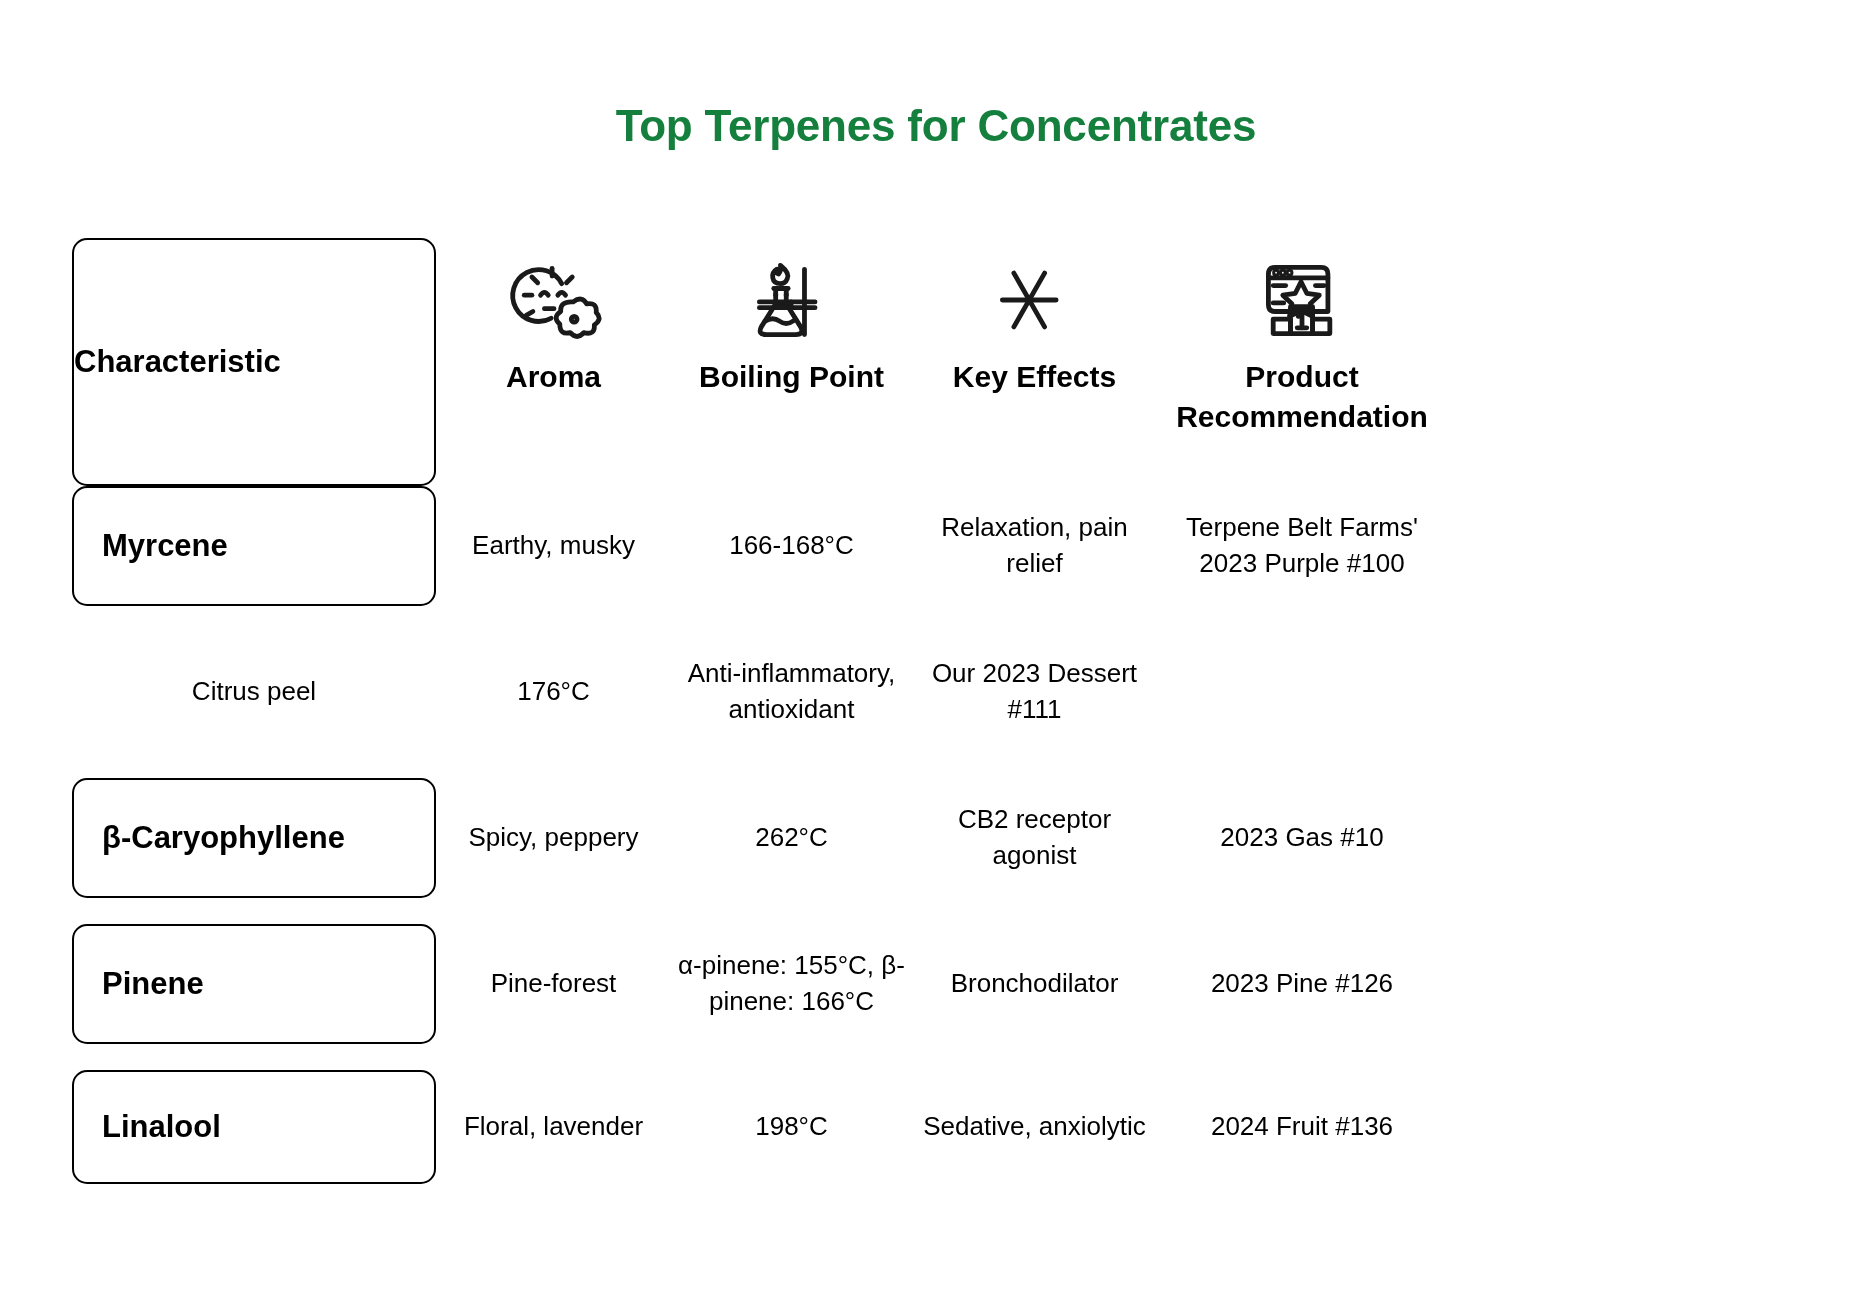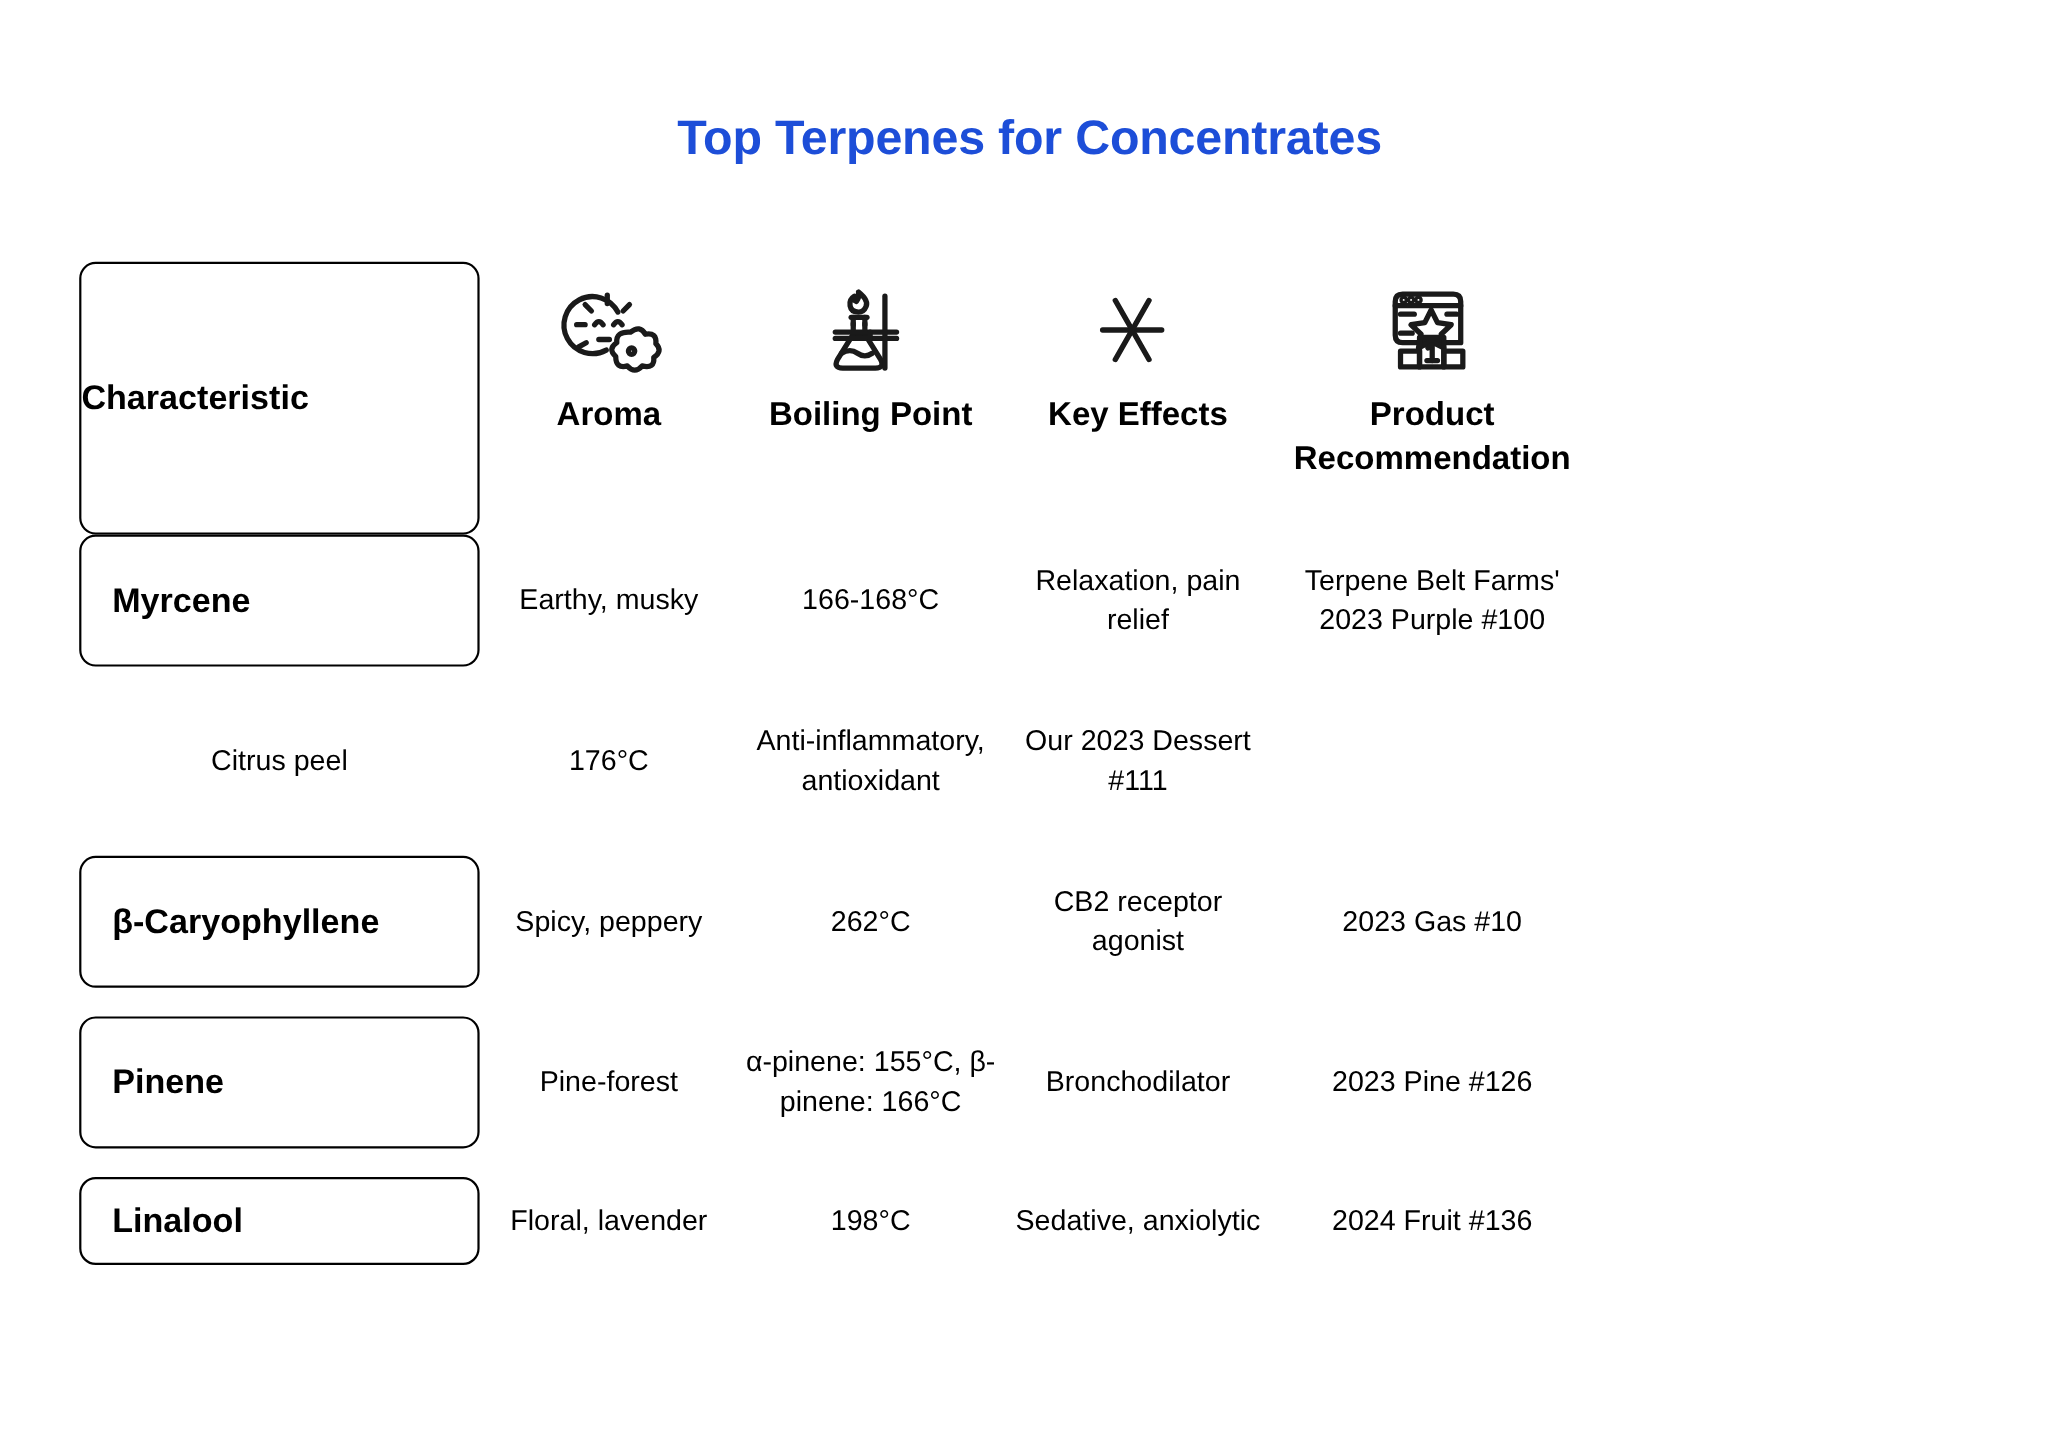--- a/index.html
+++ b/index.html
@@ -20,21 +20,21 @@
   
   .page-title {
     position: absolute;
     top: 101px;
     left: 0;
     width: 1872px;
     text-align: center;
     font-size: 44px;
     font-weight: bold;
     letter-spacing: -0.2px;
-    color: #1d4ed8;
+    color: #15803d;
   }
 
   
   .table {
     position: absolute;
     top: 238px;
     left: 72px;
     width: 1728px;
     display: grid;
     grid-template-columns: 364px 235px 241px 245px 290px;
@@ -124,21 +124,21 @@
   .cell .txt { display: block; max-width: 100%; }
   .cell.col-effects .txt { max-width: 230px; }
   .cell.col-product .txt { max-width: 286px; }
   .cell.col-boil .txt    { max-width: 232px; }
 
   
   .r1 { height: 120px; }
   .r2 { height: 120px; }
   .r3 { height: 120px; }
   .r4 { height: 120px; }
-  .r5 { height: 80px; }
+  .r5 { height: 114px; }
 
   
   svg.ico { display: block; }
   svg.ico * {
     fill: none;
     stroke: #1a1a1a;
     stroke-width: 5;
     stroke-linecap: round;
     stroke-linejoin: round;
   }

